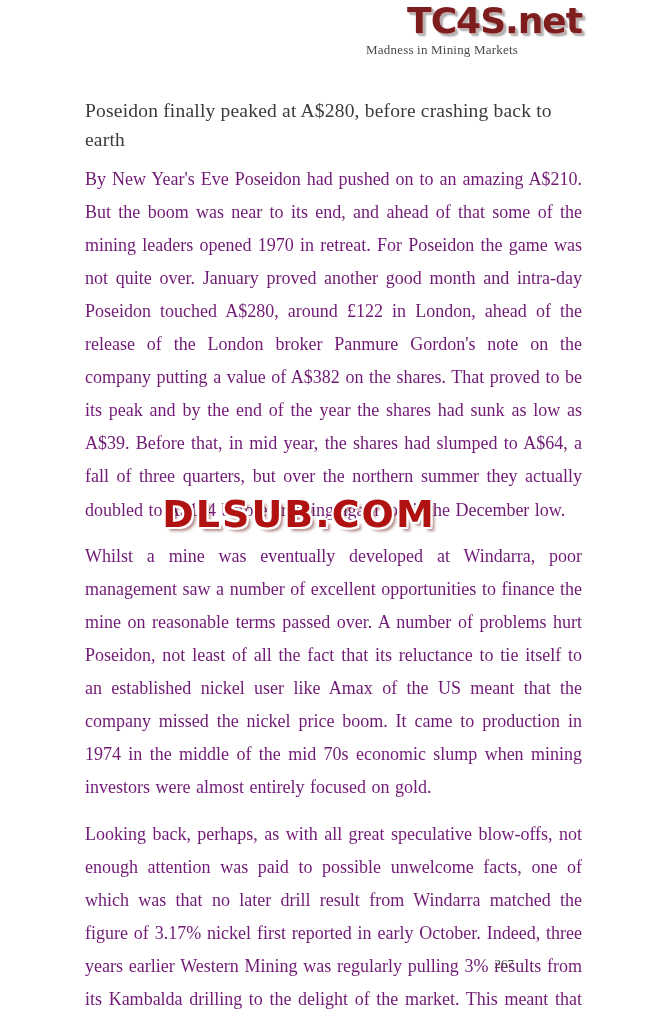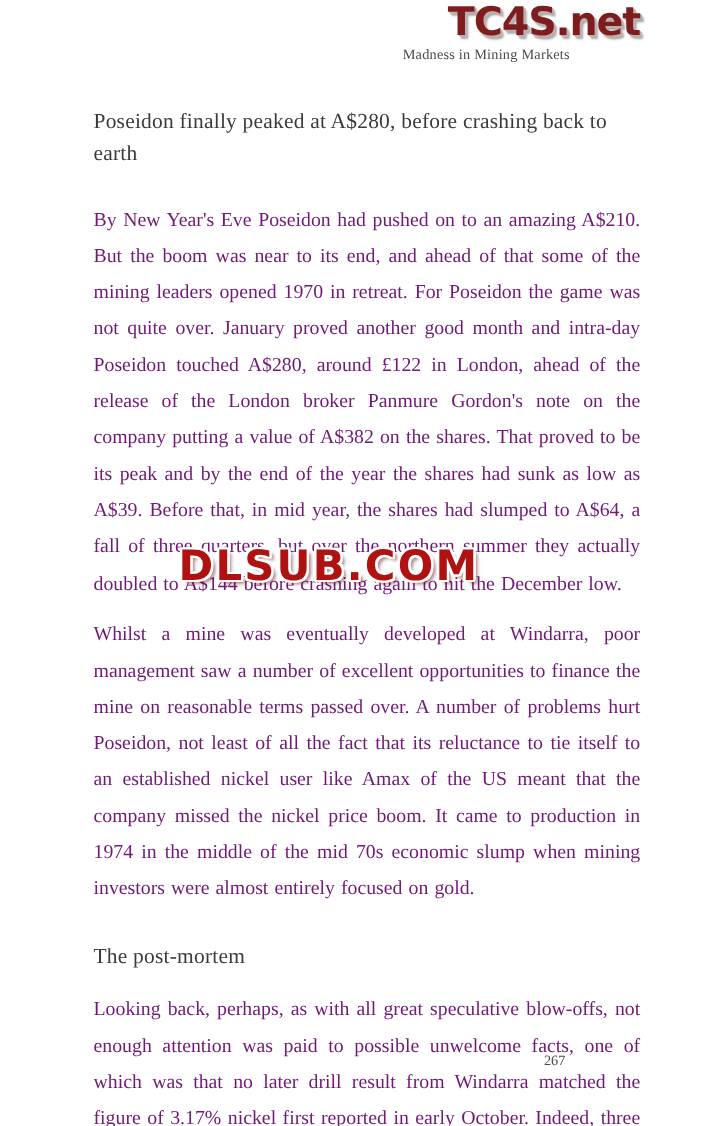--- a/index.html
+++ b/index.html
@@ -46,21 +46,21 @@
     top: 96px;
     left: 85px;
     width: 497px;
   }
 
   h1.section-heading {
     font-size: 19.5px;
     font-weight: normal;
     color: #3a3a3a;
     line-height: 1.5;
-    margin: 0 0 28px 0;
+    margin: 0 0 8px 0;
     letter-spacing: 0.2px;
   }
 
   h2.section-heading {
     font-size: 19.5px;
     font-weight: normal;
     color: #3a3a3a;
     margin: 34px 0 20px 0;
     letter-spacing: 0.2px;
   }
@@ -132,21 +132,20 @@
   <div class="running-header">Madness in Mining Markets</div>
 
   <div class="content">
 
     <h1 class="section-heading">Poseidon finally peaked at A$280, before crashing back to earth</h1>
 
     <p class="body-para">By New Year's Eve Poseidon had pushed on to an amazing A$210. But the boom was near to its end, and ahead of that some of the mining leaders opened 1970 in retreat. For Poseidon the game was not quite over. January proved another good month and intra-day Poseidon touched A$280, around £122 in London, ahead of the release of the London broker Panmure Gordon's note on the company putting a value of A$382 on the shares. That proved to be its peak and by the end of the year the shares had sunk as low as A$39. Before that, in mid year, the shares had slumped to A$64, a fall of three quarters, but over the northern summer they actually doubled to A$144 before crashing again to hit the December low.</p>
 
     <p class="body-para">Whilst a mine was eventually developed at Windarra, poor management saw a number of excellent opportunities to finance the mine on reasonable terms passed over. A number of problems hurt Poseidon, not least of all the fact that its reluctance to tie itself to an established nickel user like Amax of the US meant that the company missed the nickel price boom. It came to production in 1974 in the middle of the mid 70s economic slump when mining investors were almost entirely focused on gold.</p>
 
-    <h2 class="section-heading">The post-mortem</h2>
 
     <p class="body-para">Looking back, perhaps, as with all great speculative blow-offs, not enough attention was paid to possible unwelcome facts, one of which was that no later drill result from Windarra matched the figure of 3.17% nickel first reported in early October. Indeed, three years earlier Western Mining was regularly pulling 3% results from its Kambalda drilling to the delight of the market. This meant that potential production was being overestimated in the very forward looking forecasts being provided by the broking community. The nickel price was also being overestimated, the record high level reached in 1968 at the height of industrial action at Inco's Sudbury complex was often used as the long-term price level; it did not achieve that level again until the late 80s. There was also the issue of mining costs, and few, if any,</p>
 
   </div>
 
   <div class="dlsub-watermark">DLSUB.COM</div>
 
   <div class="page-number">267</div>
 
 

